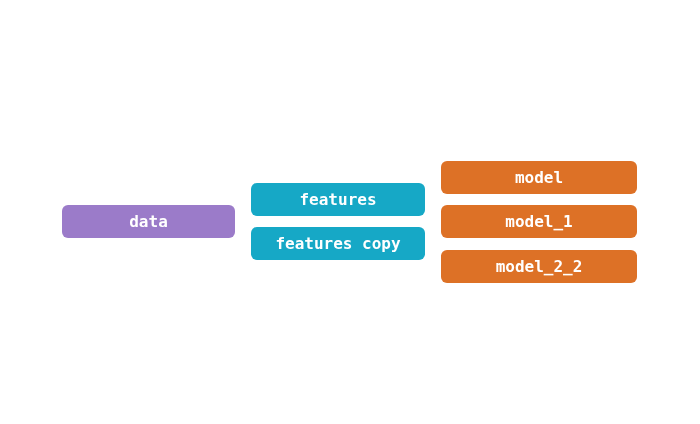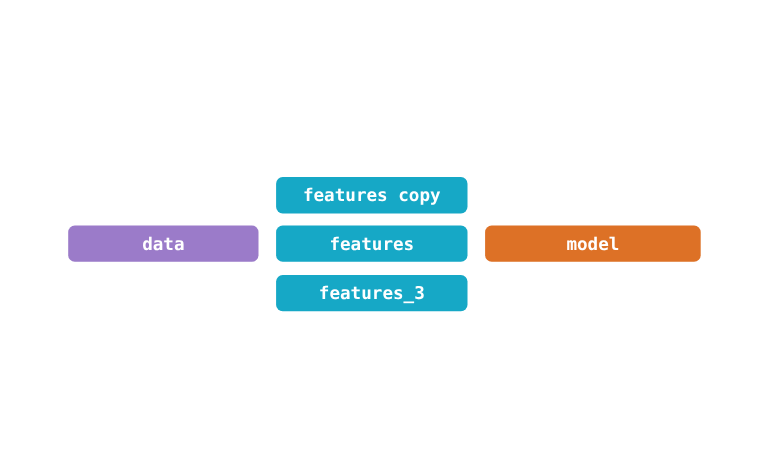--- a/index.html
+++ b/index.html
@@ -49,22 +49,23 @@
 </head>
 <body>
 
 <div class="canvas">
 
   <div class="col col-data">
     <div class="node c-data">data</div>
   </div>
 
   <div class="col col-features">
+    <div class="node c-features">features</div>
     <div class="node c-features">features copy</div>
-    <div class="node c-features">features</div>
-    <div class="node c-features">features_3</div>
   </div>
 
   <div class="col col-model">
     <div class="node c-model">model</div>
+    <div class="node c-model">model_1</div>
+    <div class="node c-model">model_2_2</div>
   </div>
 
 </div>
 
 </body></html>

